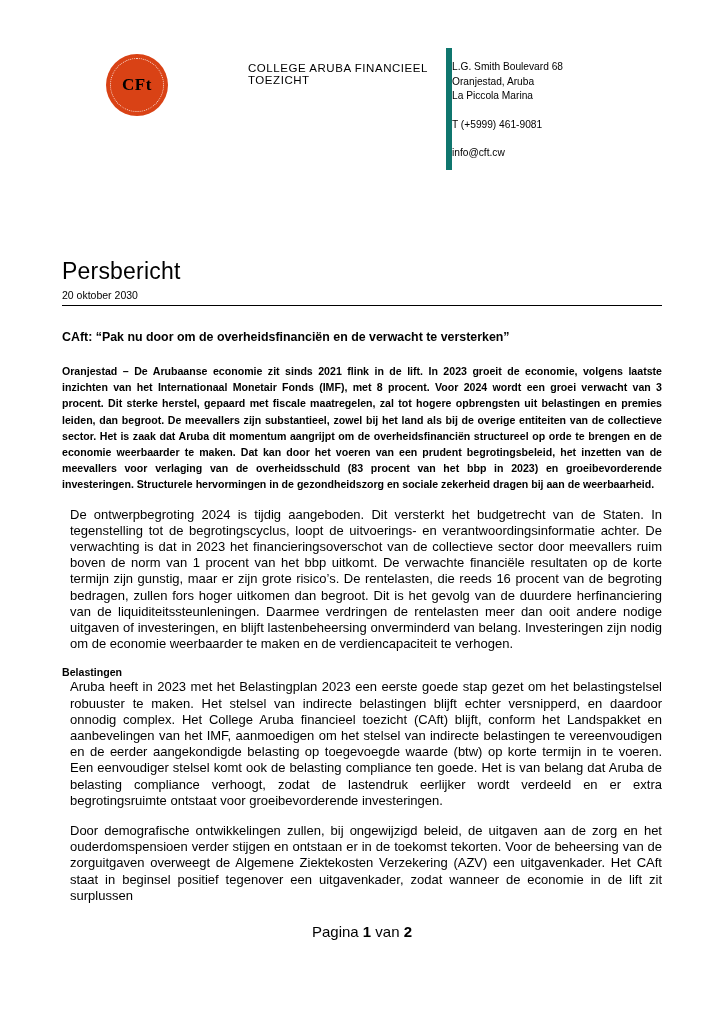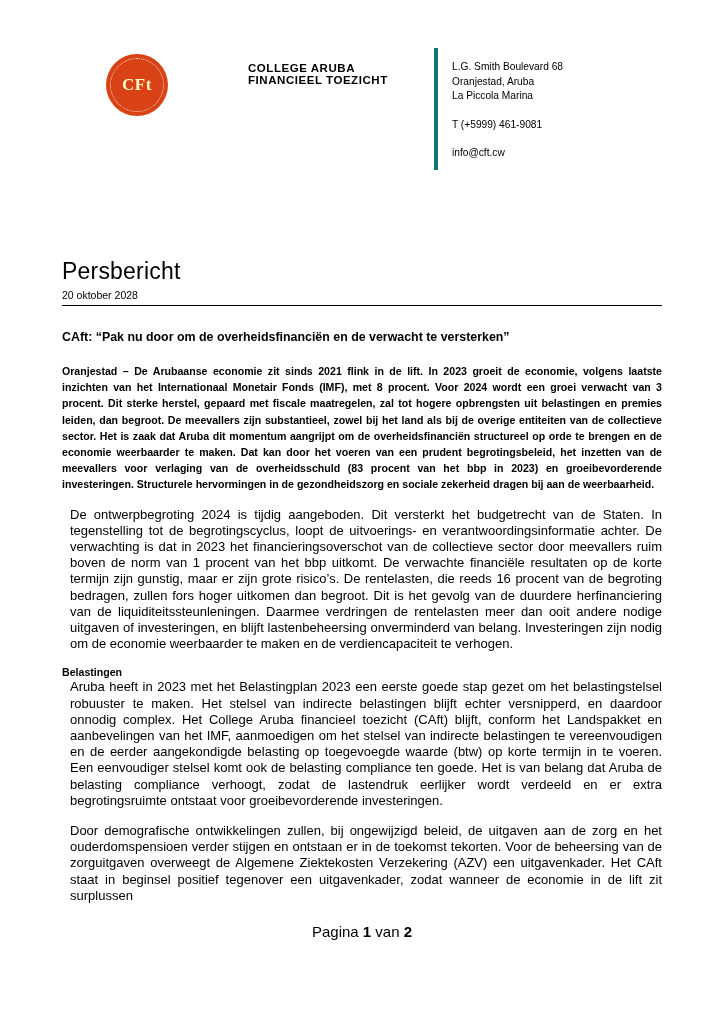--- a/index.html
+++ b/index.html
@@ -49,41 +49,41 @@
   }
   .logo::before {
     content: "";
     position: absolute;
     top: 4px; left: 4px; right: 4px; bottom: 4px;
     border-radius: 50%;
     border: 1px dotted #ffffff;
     opacity: .85;
   }
   .logo-text {
-    color: #fef9c3;
+    color: #000000;
     font-size: 17px;
     font-weight: bold;
     letter-spacing: .5px;
     font-family: "Liberation Serif", serif;
     position: relative;
     z-index: 2;
   }
   .org-name {
     flex: 1 1 auto;
     font-size: 11.5px;
-    font-weight: bold;
+    font-weight: normal;
     letter-spacing: .55px;
     padding-top: 14px;
     text-align: left;
     padding-left: 36px;
   }
   .addr-block {
     flex: 0 0 210px;
-    border-left: 4px solid #0f766e;
-    padding-left: 14px;
+    border-left: 6px solid #0f766e;
+    padding-left: 0;
     margin-left: 10px;
     font-size: 10.2px;
     line-height: 14.5px;
     padding-top: 12px;
     min-height: 110px;
   }
   .addr-gap { height: 14px; }
 
   
   .content {
@@ -162,21 +162,21 @@
       <div>La Piccola Marina</div>
       <div class="addr-gap"></div>
       <div>T (+5999) 461-9081</div>
       <div class="addr-gap"></div>
       <div>info@cft.cw</div>
     </div>
   </div>
 
   <div class="content">
     <h1 class="doc-title">Persbericht</h1>
-    <div class="doc-date">20 oktober 2028</div>
+    <div class="doc-date">20 oktober 2030</div>
     <hr class="rule">
 
     <h2 class="headline">CAft: “Pak nu door om de overheidsfinanciën en de verwacht te versterken”</h2>
 
     <p class="lead">Oranjestad – De Arubaanse economie zit sinds 2021 flink in de lift. In 2023 groeit de economie, volgens laatste inzichten van het Internationaal Monetair Fonds (IMF), met 8 procent. Voor 2024 wordt een groei verwacht van 3 procent. Dit sterke herstel, gepaard met fiscale maatregelen, zal tot hogere opbrengsten uit belastingen en premies leiden, dan begroot. De meevallers zijn substantieel, zowel bij het land als bij de overige entiteiten van de collectieve sector. Het is zaak dat Aruba dit momentum aangrijpt om de overheidsfinanciën structureel op orde te brengen en de economie weerbaarder te maken. Dat kan door het voeren van een prudent begrotingsbeleid, het inzetten van de meevallers voor verlaging van de overheidsschuld (83 procent van het bbp in 2023) en groeibevorderende investeringen. Structurele hervormingen in de gezondheidszorg en sociale zekerheid dragen bij aan de weerbaarheid.</p>
 
     <p class="body">De ontwerpbegroting 2024 is tijdig aangeboden. Dit versterkt het budgetrecht van de Staten. In tegenstelling tot de begrotingscyclus, loopt de uitvoerings- en verantwoordingsinformatie achter. De verwachting is dat in 2023 het financieringsoverschot van de collectieve sector door meevallers ruim boven de norm van 1 procent van het bbp uitkomt. De verwachte financiële resultaten op de korte termijn zijn gunstig, maar er zijn grote risico’s. De rentelasten, die reeds 16 procent van de begroting bedragen, zullen fors hoger uitkomen dan begroot. Dit is het gevolg van de duurdere herfinanciering van de liquiditeitssteunleningen. Daarmee verdringen de rentelasten meer dan ooit andere nodige uitgaven of investeringen, en blijft lastenbeheersing onverminderd van belang. Investeringen zijn nodig om de economie weerbaarder te maken en de verdiencapaciteit te verhogen.</p>
 
     <h3 class="section">Belastingen</h3>
     <p class="body">Aruba heeft in 2023 met het Belastingplan 2023 een eerste goede stap gezet om het belastingstelsel robuuster te maken. Het stelsel van indirecte belastingen blijft echter versnipperd, en daardoor onnodig complex. Het College Aruba financieel toezicht (CAft) blijft, conform het Landspakket en aanbevelingen van het IMF, aanmoedigen om het stelsel van indirecte belastingen te vereenvoudigen en de eerder aangekondigde belasting op toegevoegde waarde (btw) op korte termijn in te voeren. Een eenvoudiger stelsel komt ook de belasting compliance ten goede. Het is van belang dat Aruba de belasting compliance verhoogt, zodat de lastendruk eerlijker wordt verdeeld en er extra begrotingsruimte ontstaat voor groeibevorderende investeringen.</p>

